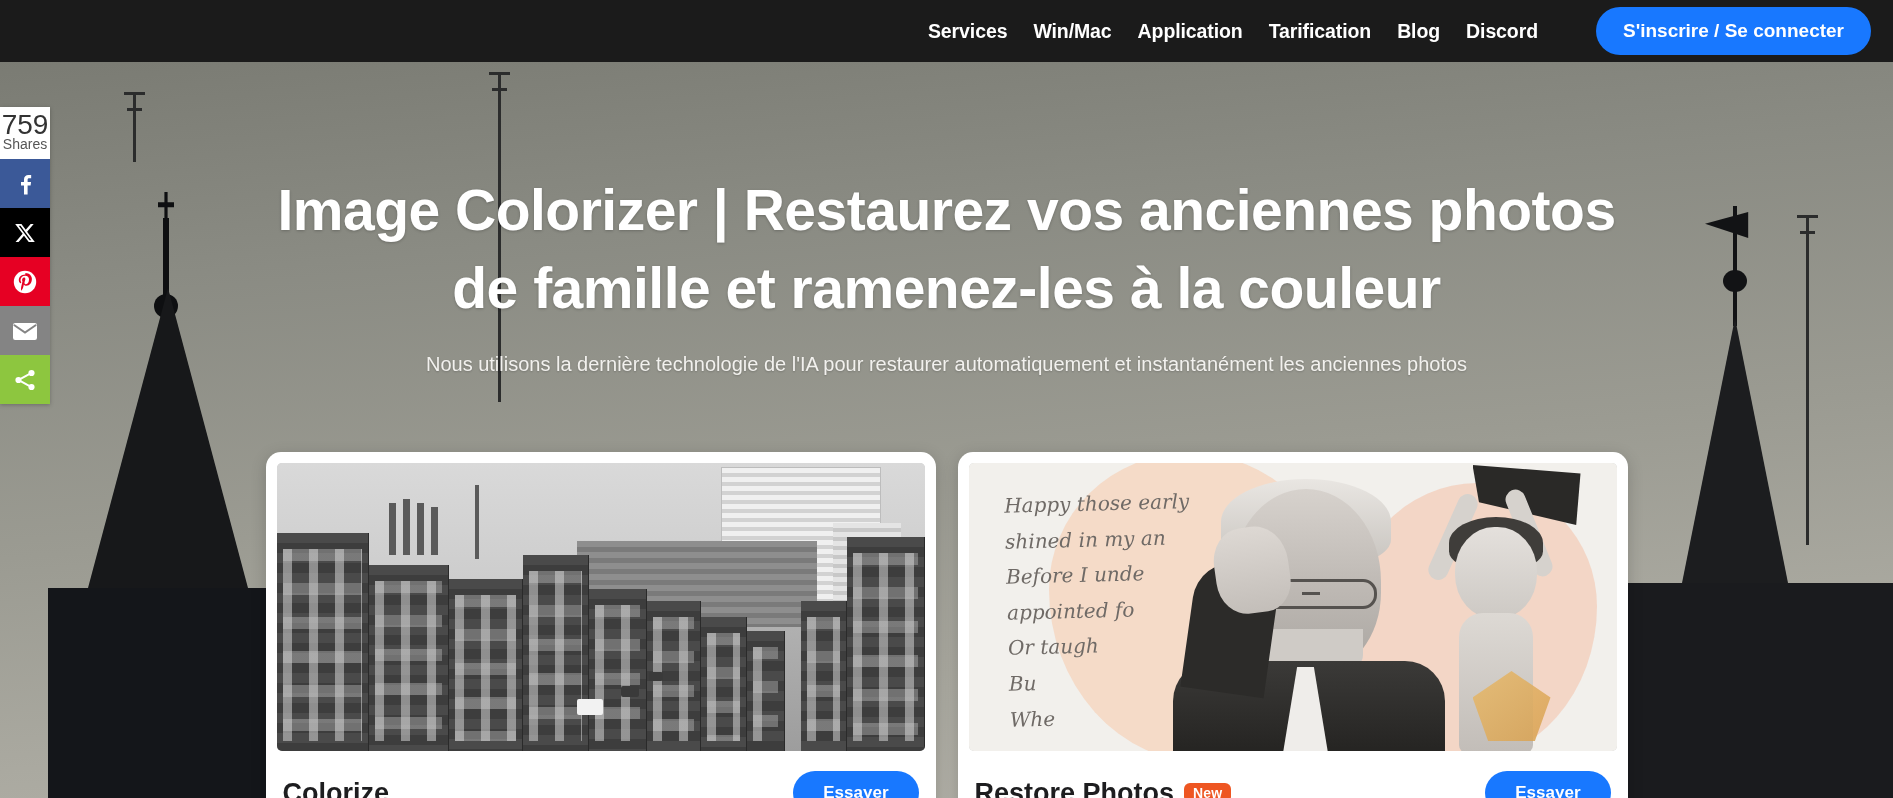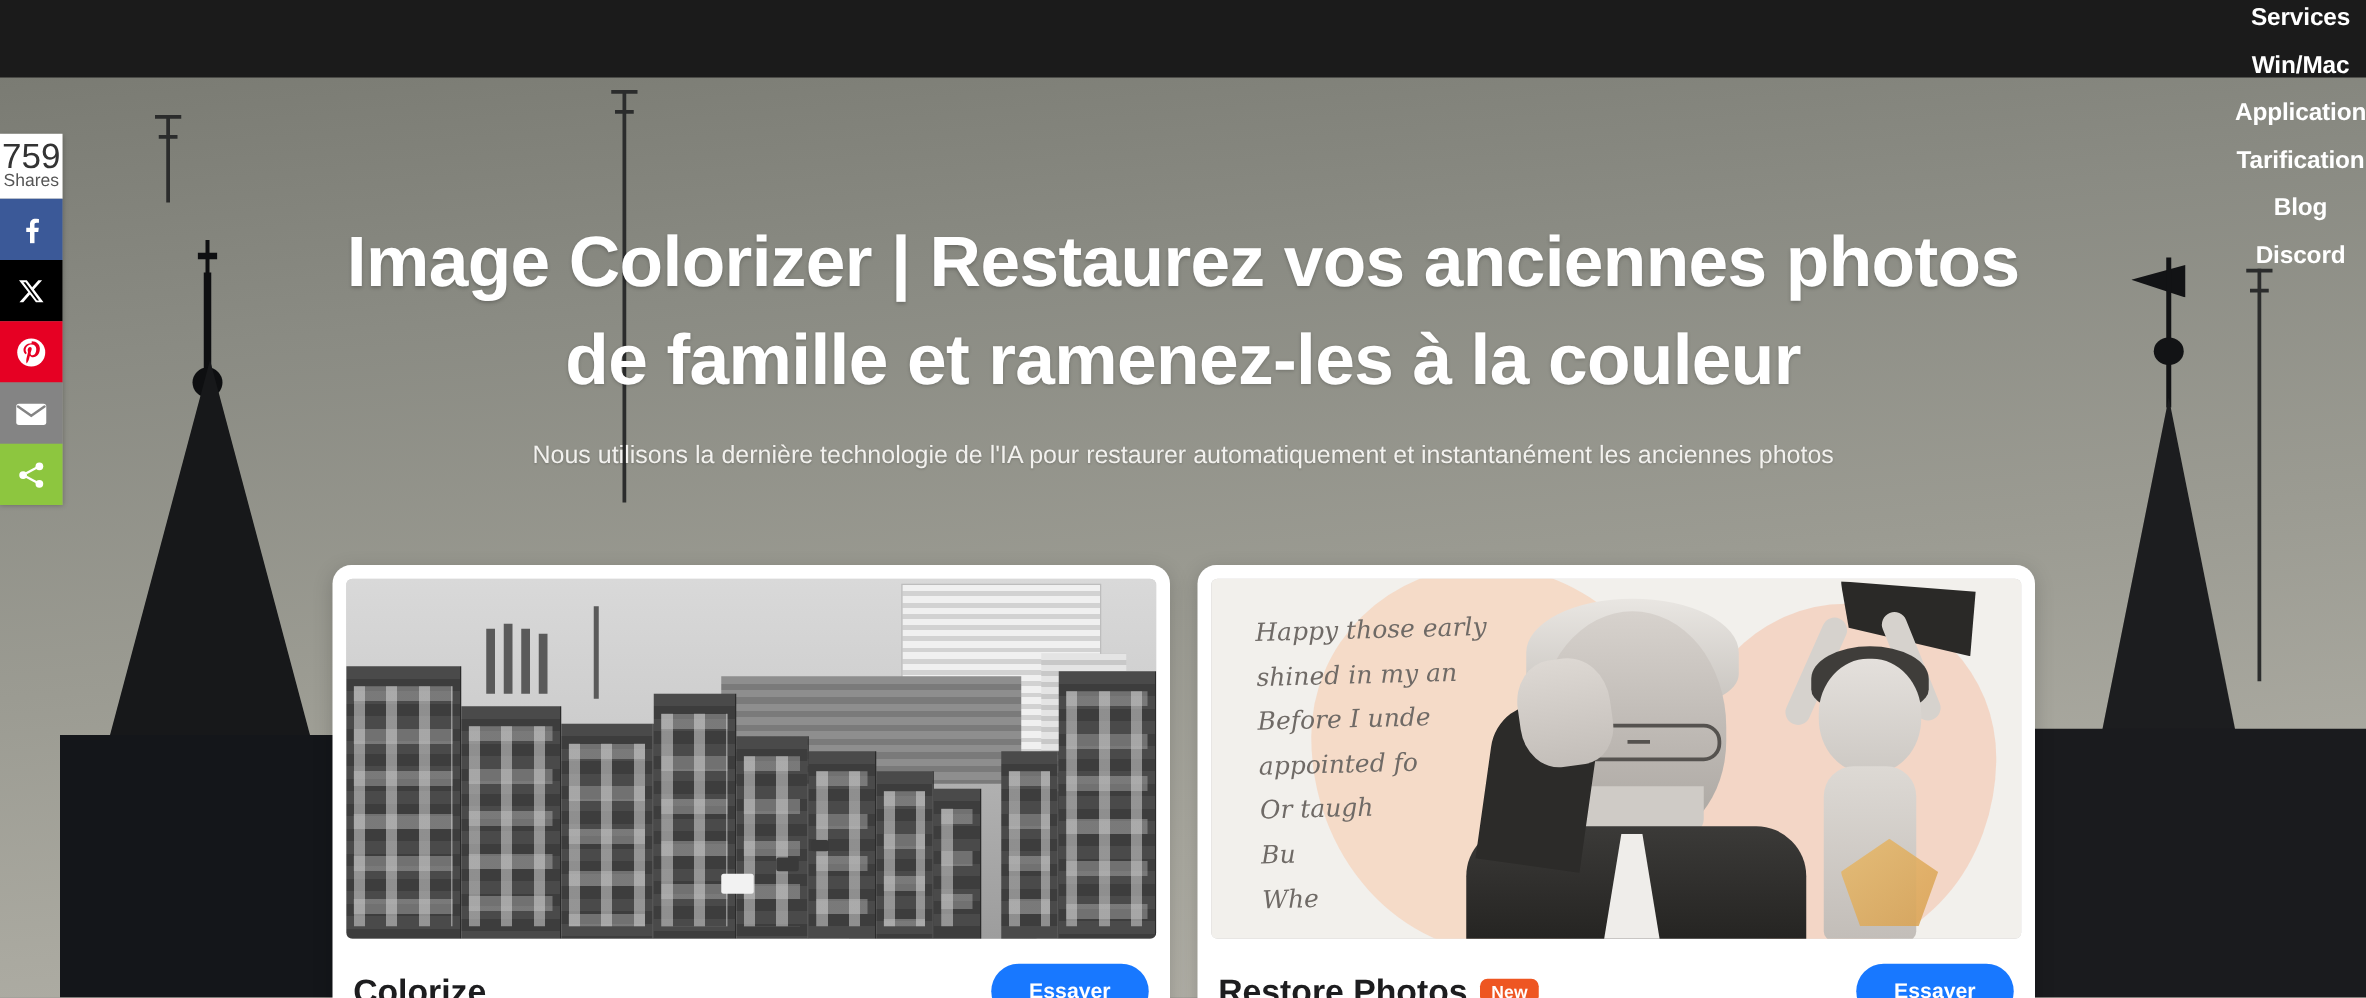--- a/index.html
+++ b/index.html
@@ -99,21 +99,21 @@
   .logo-mark .r1 { left:1px; top:1px; width:37px; height:37px; transform:rotate(20deg); }
   .logo-mark .r2 { left:7px; top:7px; width:26px; height:26px; transform:rotate(-15deg); opacity:.9;}
   .logo-mark .dot {
     position:absolute; left:15px; top:14px; width:13px; height:13px;
     border-radius:50%; background:#d8d8d8;
   }
   .logo-text {
     margin-left:11px; color:#fff; font-size:25px; font-weight:bold; letter-spacing:-.3px;
   }
   #nav {
-    margin-left:auto; display:flex; align-items:center; gap:15px; height:56px;flex-direction:column;
+    margin-left:auto; display:flex; align-items:center; gap:26px; height:56px;
   }
   .nav-item {
     color:#fff; font-size:19.5px; font-weight:bold; cursor:pointer;
     white-space:nowrap; letter-spacing:-.1px;
   }
   #signup-btn {
     margin-left:32px; margin-right:22px;
     background:#1878ff; color:#fff;
     font-size:19px; font-weight:bold;
     border:none; border-radius:28px;
@@ -353,20 +353,21 @@
 
 <header id="header">
 
   <nav id="nav">
     <span class="nav-item">Services</span>
     <span class="nav-item">Win/Mac</span>
     <span class="nav-item">Application</span>
     <span class="nav-item">Tarification</span>
     <span class="nav-item">Blog</span>
     <span class="nav-item">Discord</span>
+    <button id="signup-btn">S'inscrire / Se connecter</button>
   </nav>
 </header>
 
 <aside id="share-rail">
   <div class="share-count">
     <div class="num">759</div>
     <div class="lbl">Shares</div>
   </div>
 
   <div class="share-btn sb-facebook">

